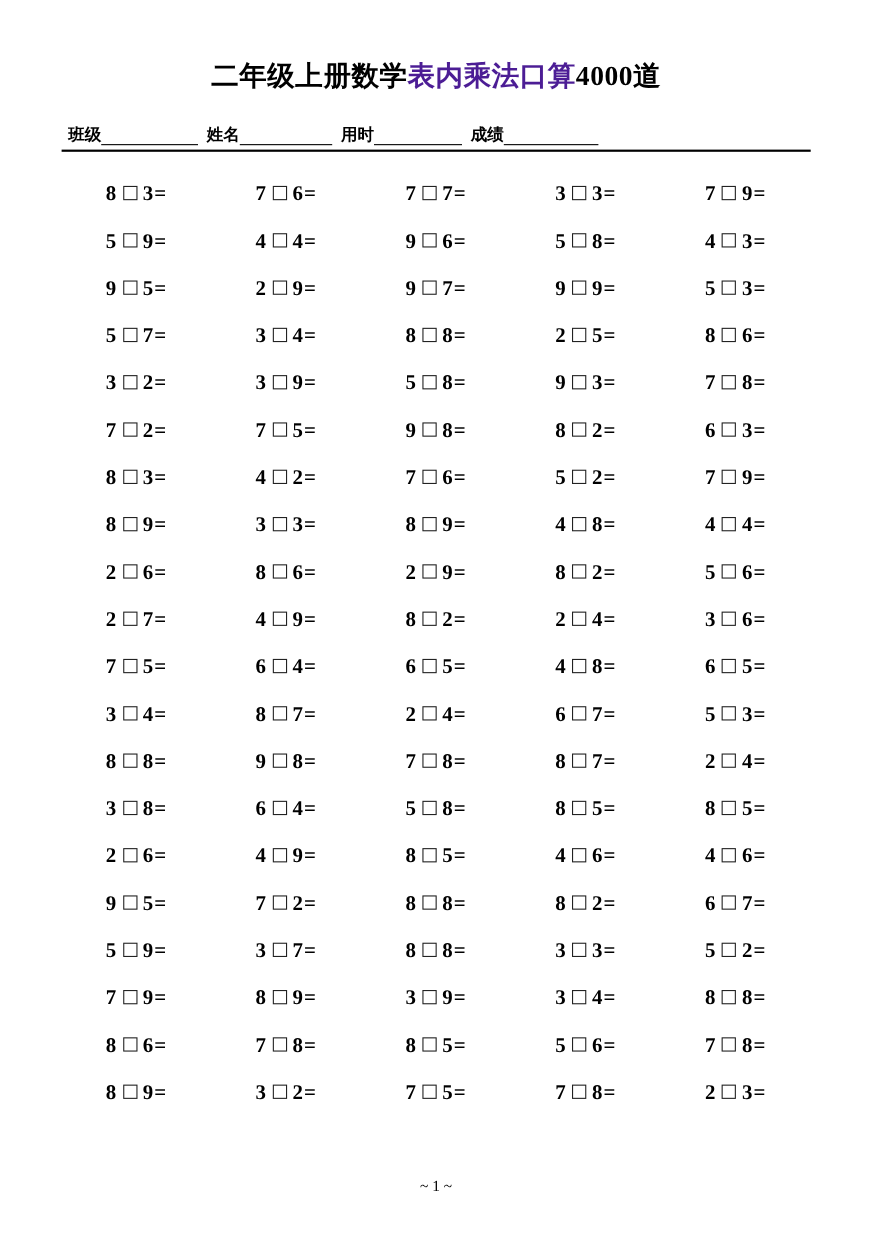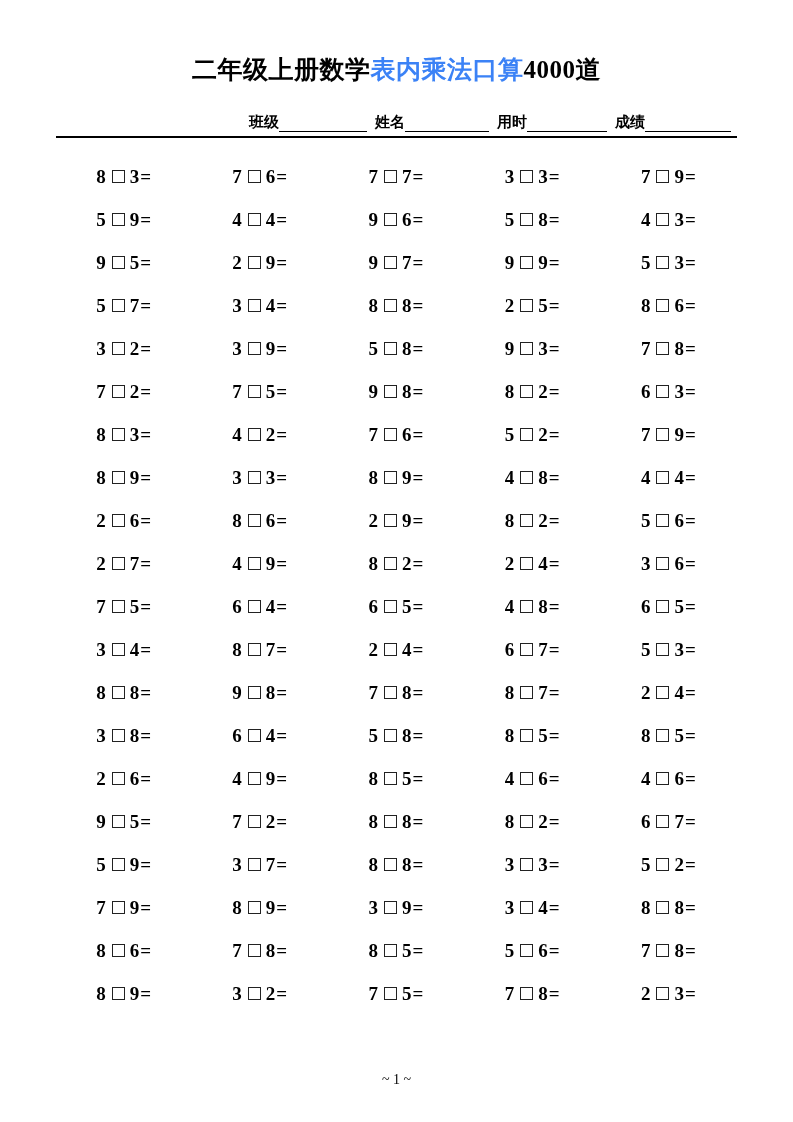--- a/index.html
+++ b/index.html
@@ -27,27 +27,27 @@
     font-size: 25px;
     font-weight: bold;
     letter-spacing: 0.5px;
     margin-top: 14px;
     margin-bottom: 0;
     line-height: 1.3;
     color: #000;
     white-space: nowrap;
   }
   .doc-title .red {
-    color: #3b82f6;
+    color: #4c1d95;
   }
   .meta-row {
     margin-top: 26px;
     display: flex;
     align-items: flex-end;
-    justify-content: flex-end;
+    justify-content: flex-start;
     font-size: 15px;
     font-weight: bold;
     color: #000;
     padding: 0 6px;
     border-bottom: 2px solid #000;
     padding-bottom: 4px;
   }
   .meta-field {
     display: flex;
     align-items: flex-end;

